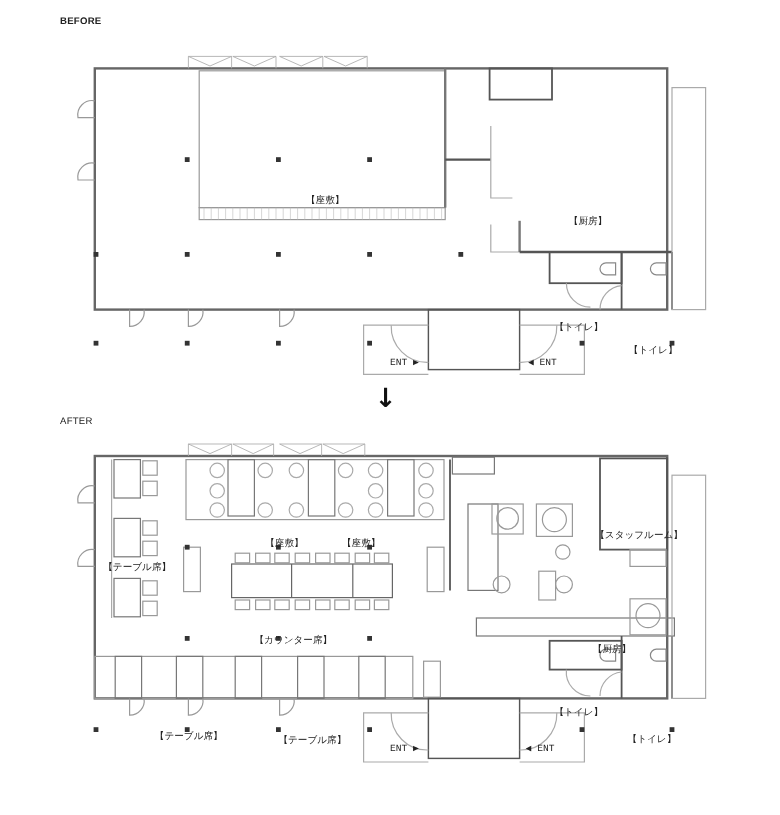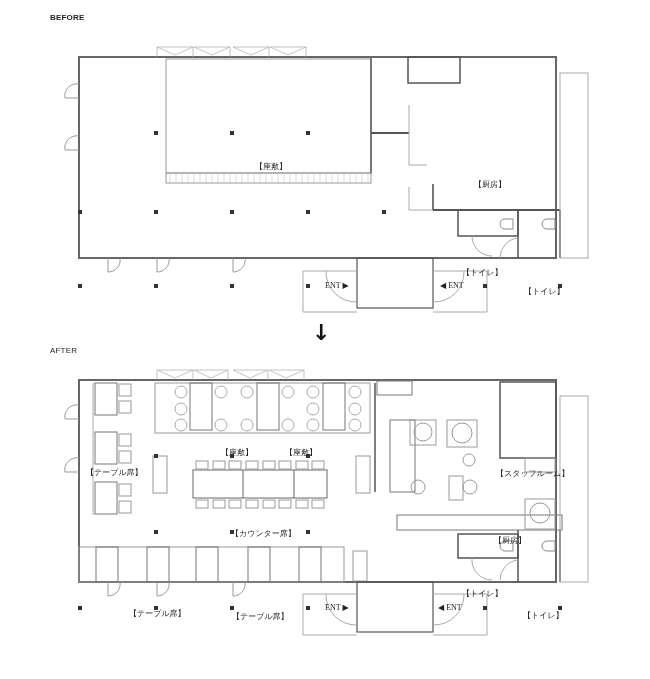--- a/index.html
+++ b/index.html
@@ -1,19 +1,19 @@
 <!DOCTYPE html>
 <html><head>
 <meta charset="utf-8">
 <style>
   html,body{margin:0;padding:0;background:#fff;}
   body{width:650px;height:679px;position:relative;overflow:hidden;font-family:"DejaVu Sans",sans-serif;}
   .heading{position:absolute;font-size:8px;color:#222;font-family:"Liberation Sans",sans-serif;letter-spacing:0.2px;}
   .lbl{position:absolute;font-size:8px;color:#222;white-space:nowrap;font-family:"DejaVu Sans",sans-serif;margin-top:48px;}
-  .ent{position:absolute;font-size:8px;color:#222;white-space:nowrap;font-family:Liberation Serif, serif;}
+  .ent{position:absolute;font-size:8px;color:#222;white-space:nowrap;font-family:Liberation Mono, monospace;margin-top:16px;}
   .arrow{position:absolute;left:312px;top:322px;font-size:22px;line-height:22px;color:#111;font-weight:bold;}
   svg{position:absolute;left:0;top:0;}
 </style>
 </head>
 <body>
 
 <div class="heading" style="left:50px;top:13px;font-weight:bold;">BEFORE</div>
 <div class="heading" style="left:50px;top:346px;">AFTER</div>
 
 <svg width="650" height="340" viewBox="0 0 650 340">
@@ -272,21 +272,21 @@
       <rect x="230" y="606" width="4" height="4"></rect>
       <rect x="306" y="606" width="4" height="4"></rect>
       <rect x="483" y="606" width="4" height="4"></rect>
       <rect x="558" y="606" width="4" height="4"></rect>
   </g>
 </svg>
 
 <div class="lbl" style="left:86px;top:419px;">【テーブル席】</div>
 <div class="lbl" style="left:221px;top:399px;">【座敷】</div>
 <div class="lbl" style="left:285px;top:399px;">【座敷】</div>
-<div class="lbl" style="left:231px;top:480px;text-align:center;">【カウンター席】</div>
-<div class="lbl" style="left:496px;top:420px;text-align:center;">【スタッフルーム】</div>
+<div class="lbl" style="left:212px;top:480px;text-align:center;">【カウンター席】</div>
+<div class="lbl" style="left:496px;top:392px;text-align:center;">【スタッフルーム】</div>
 <div class="lbl" style="left:494px;top:487px;">【厨房】</div>
 <div class="lbl" style="left:462px;top:540px;">【トイレ】</div>
 <div class="lbl" style="left:523px;top:562px;">【トイレ】</div>
 <div class="lbl" style="left:129px;top:560px;">【テーブル席】</div>
 <div class="lbl" style="left:232px;top:563px;">【テーブル席】</div>
 <div class="ent" style="left:325px;top:603px;">ENT ▶</div>
 <div class="ent" style="left:438px;top:603px;">◀ ENT</div>
 
 </body></html>

